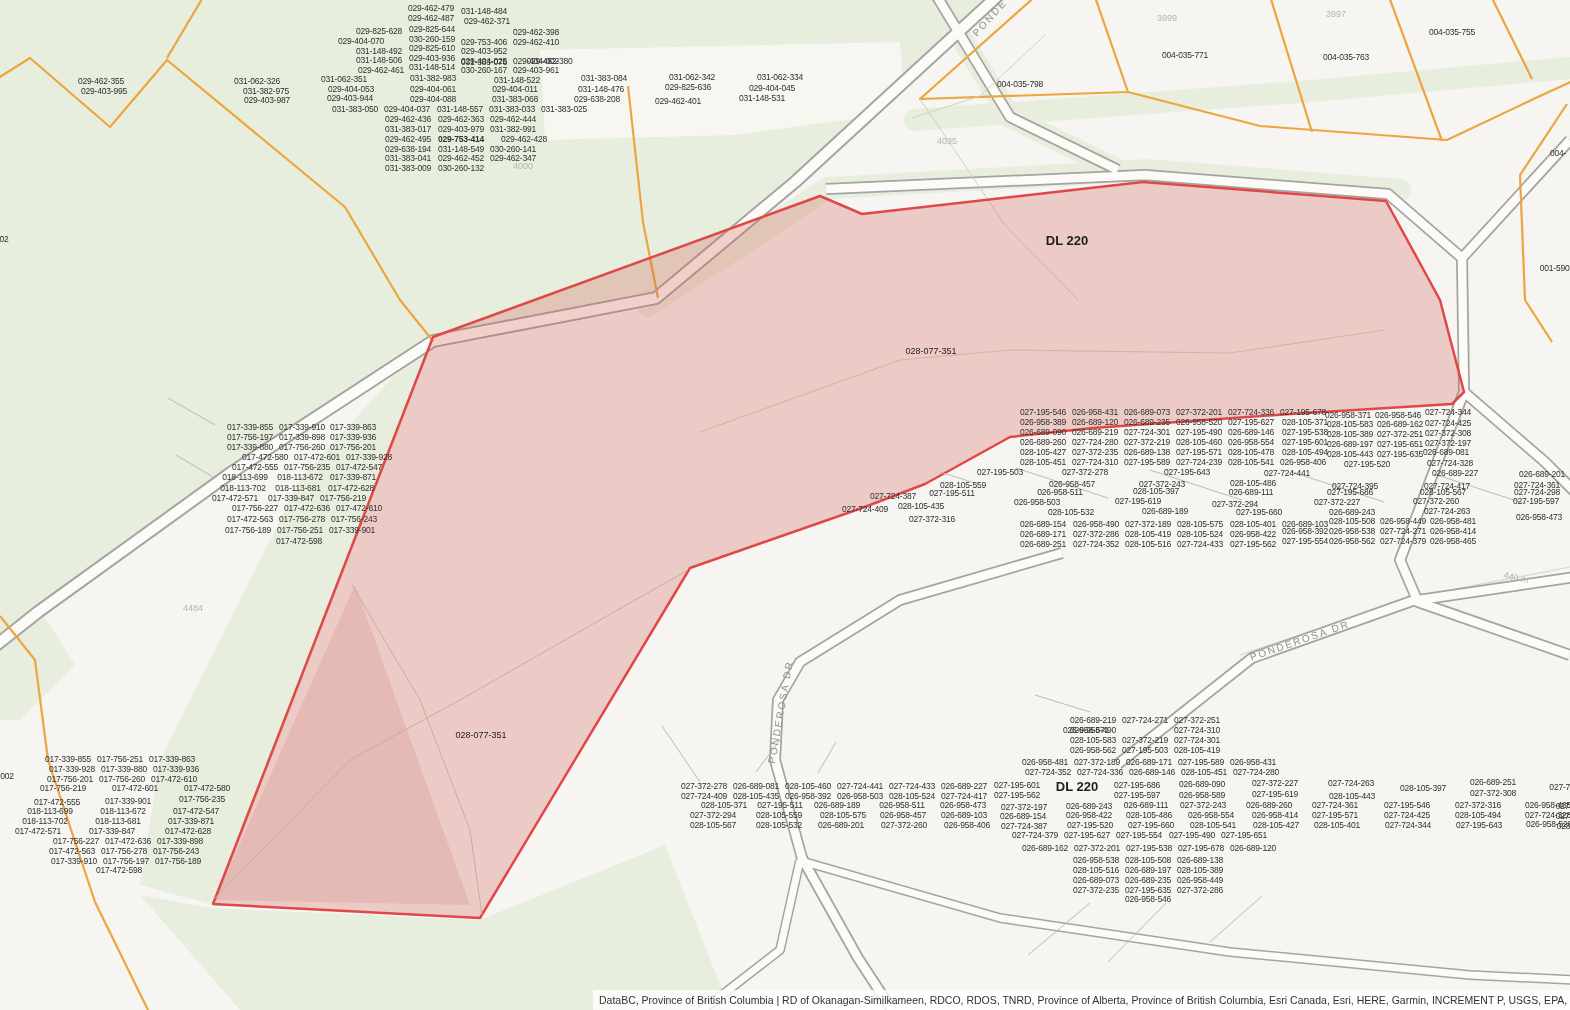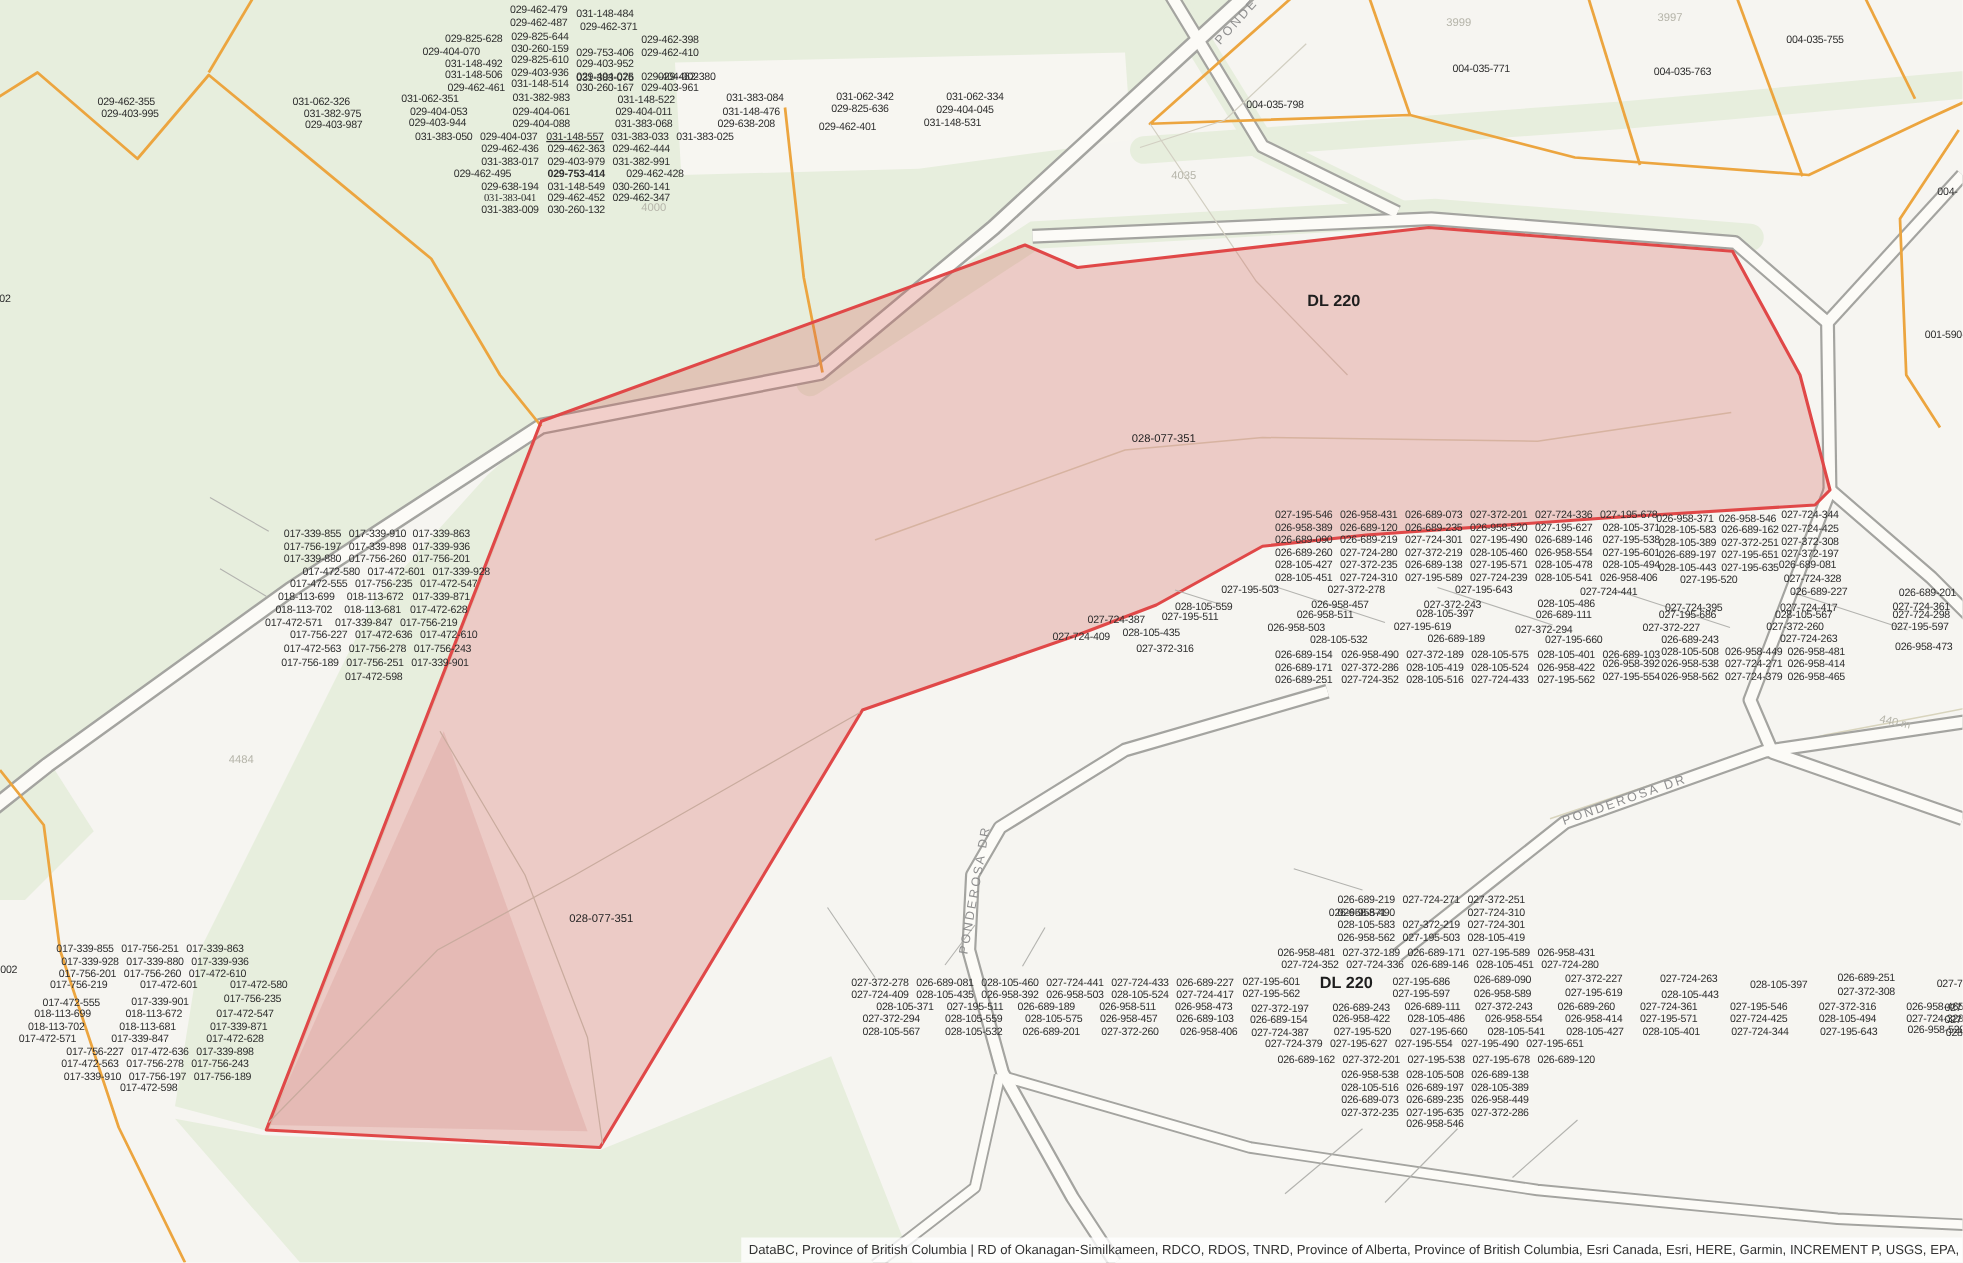--- a/index.html
+++ b/index.html
@@ -138,36 +138,36 @@
       <span class="plabel" style="left: 351px; top: 89px;">029-404-053</span>
       <span class="plabel" style="left: 433px; top: 89px;">029-404-061</span>
       <span class="plabel" style="left: 515px; top: 89px;">029-404-011</span>
       <span class="plabel" style="left: 601px; top: 89px;">031-148-476</span>
       <span class="plabel" style="left: 350px; top: 98px;">029-403-944</span>
       <span class="plabel" style="left: 433px; top: 99px;">029-404-088</span>
       <span class="plabel" style="left: 515px; top: 99px;">031-383-068</span>
       <span class="plabel" style="left: 597px; top: 99px;">029-638-208</span>
       <span class="plabel" style="left: 355px; top: 109px;">031-383-050</span>
       <span class="plabel" style="left: 407px; top: 109px;">029-404-037</span>
-      <span class="plabel" style="left: 460px; top: 109px; text-decoration: underline;">031-148-557</span>
+      <span class="plabel" style="left: 460px; top: 109px;">031-148-557</span>
       <span class="plabel" style="left: 512px; top: 109px;">031-383-033</span>
       <span class="plabel" style="left: 564px; top: 109px;">031-383-025</span>
       <span class="plabel" style="left: 408px; top: 119px;">029-462-436</span>
       <span class="plabel" style="left: 461px; top: 119px;">029-462-363</span>
       <span class="plabel" style="left: 513px; top: 119px;">029-462-444</span>
       <span class="plabel" style="left: 408px; top: 129px;">031-383-017</span>
       <span class="plabel" style="left: 461px; top: 129px;">029-403-979</span>
       <span class="plabel" style="left: 513px; top: 129px;">031-382-991</span>
-      <span class="plabel" style="left: 386px; top: 139px;">029-462-495</span>
+      <span class="plabel" style="left: 408px; top: 139px;">029-462-495</span>
       <span class="plabel" style="left: 461px; top: 139px; font-weight: bold;">029-753-414</span>
       <span class="plabel" style="left: 513px; top: 139px; margin-left: 11px;">029-462-428</span>
       <span class="plabel" style="left: 408px; top: 149px;">029-638-194</span>
       <span class="plabel" style="left: 461px; top: 149px;">031-148-549</span>
       <span class="plabel" style="left: 513px; top: 149px;">030-260-141</span>
-      <span class="plabel" style="left: 408px; top: 158px; font-family: Liberation Serif, serif;">031-383-041</span>
+      <span class="plabel" style="left: 408px; top: 158px;">031-383-041</span>
       <span class="plabel" style="left: 461px; top: 158px;">029-462-452</span>
       <span class="plabel" style="left: 513px; top: 158px;">029-462-347</span>
       <span class="plabel" style="left: 408px; top: 168px;">031-383-009</span>
       <span class="plabel" style="left: 461px; top: 168px;">030-260-132</span>
       <span class="plabel" style="left: 101px; top: 81px;">029-462-355</span>
       <span class="plabel" style="left: 104px; top: 91px;">029-403-995</span>
       <span class="plabel" style="left: 257px; top: 81px;">031-062-326</span>
       <span class="plabel" style="left: 266px; top: 91px;">031-382-975</span>
       <span class="plabel" style="left: 267px; top: 100px;">029-403-987</span>
       <span class="plabel" style="left: 692px; top: 77px;">031-062-342</span>

